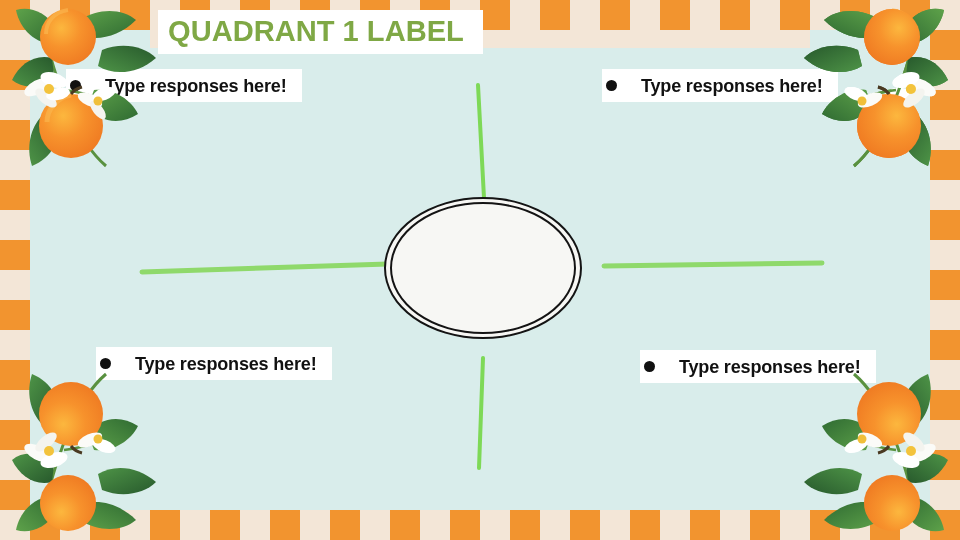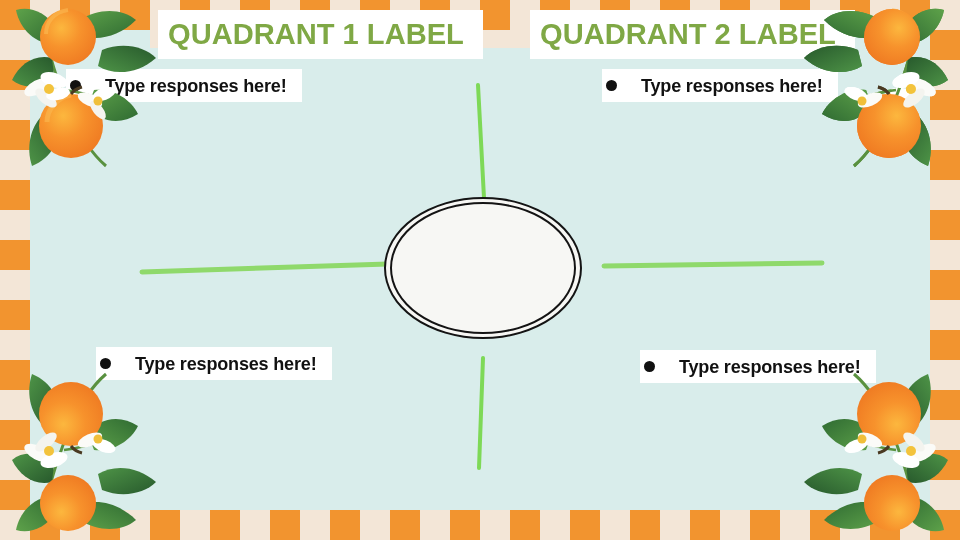--- a/index.html
+++ b/index.html
@@ -153,21 +153,21 @@
 
   
   .q-label {
     position: absolute;
     background: #ffffff;
     z-index: 8;
     display: flex;
     align-items: center;
     padding: 2px 10px 4px 10px;
     box-sizing: border-box;
-    height: 49px;
+    height: 44px;
   }
   .q-label span {
     font-family: "Liberation Sans Narrow", "Liberation Sans", sans-serif;
     font-weight: 700;
     font-size: 30px;
     line-height: 30px;
     letter-spacing: 0px;
     color: #7fa845;
     white-space: nowrap;
     transform: scaleX(0.97);
@@ -247,23 +247,20 @@
     <line id="line-right" x1="604" y1="266" x2="822" y2="263" stroke="#8fd96b" stroke-width="5" stroke-linecap="round"></line>
   </svg>
 
   <div class="center-node">
     <div class="ellipse-outer"></div>
     <div class="ellipse-inner"></div>
   </div>
 
   <div class="q-label" id="q1-label">
     <span>QUADRANT 1 LABEL</span>
-  </div>
-  <div class="q-label" id="q2-label">
-    <span>QUADRANT 2 LABEL</span>
   </div>
 
   <div class="bullet" id="q1-bullet">
     <span class="dot"></span>
     <span class="txt">Type responses here!</span>
   </div>
   <div class="bullet" id="q2-bullet">
     <span class="dot"></span>
     <span class="txt">Type responses here!</span>
   </div>

